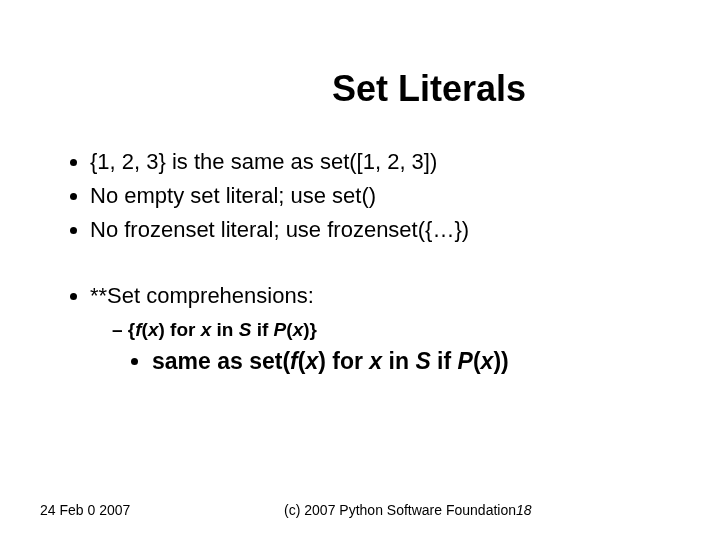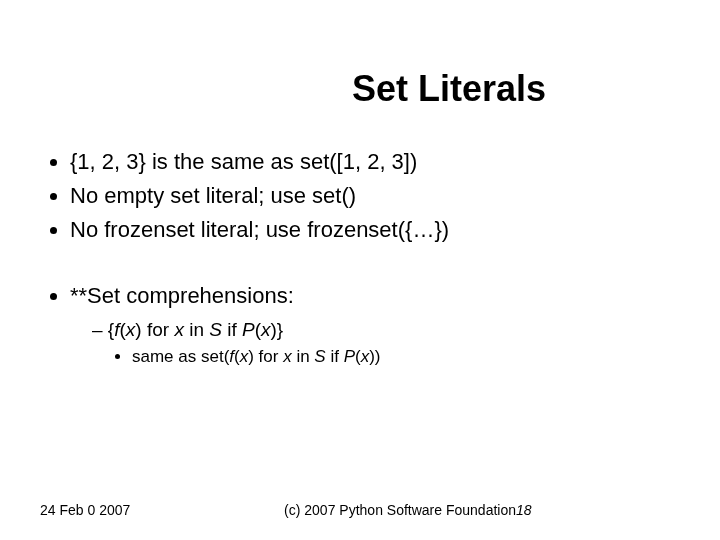--- a/index.html
+++ b/index.html
@@ -10,21 +10,21 @@
     background: #ffffff;
     font-family: Verdana, Geneva, sans-serif;
     color: #000;
     position: relative;
     overflow: hidden;
   }
   .slide {
     box-sizing: border-box;
     width: 596px;
     height: 540px;
-    padding: 0 44px;
+    padding: 0 64px;
     position: relative;
   }
   .title {
     text-align: right;
     font-weight: bold;
     font-size: 36px;
     padding-top: 68px;
     padding-bottom: 8px;
     padding-right: 6px;
   }
@@ -38,28 +38,29 @@
     margin-bottom: 2px;
   }
   ul.level1.gap {
     margin-top: 34px;
   }
   ul.level2 {
     list-style: none;
     margin: 4px 0 12px 0;
     padding-left: 22px;
     font-size: 19px;
+    font-weight: bold;
   }
   ul.level2 > li::before {
     content: "– ";
   }
   ul.level3 {
     margin: 2px 0 0 0;
     padding-left: 40px;
-    font-size: 17px;
+    font-size: 23px;
     list-style: disc;
   }
   .it { font-style: italic; }
   .footer {
     position: absolute;
     bottom: 22px;
     left: 40px;
     right: 40px;
     font-size: 14px;
     display: flex;

